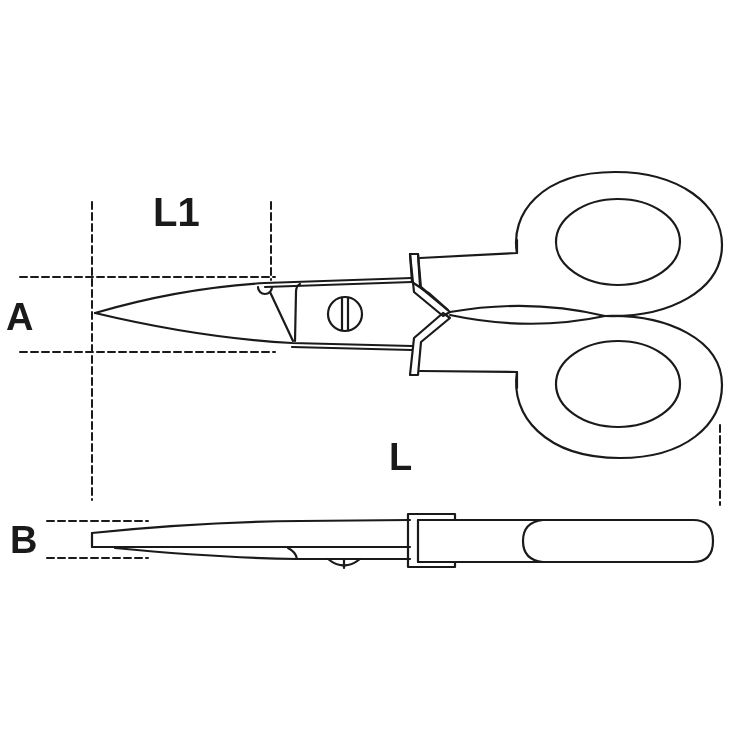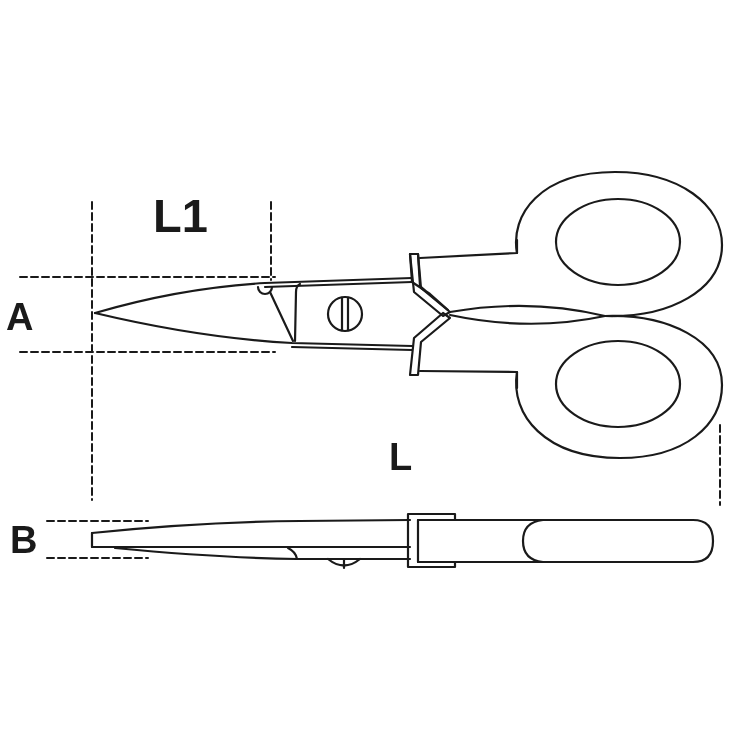--- a/index.html
+++ b/index.html
@@ -1,19 +1,19 @@
 <!DOCTYPE html>
 <html><head>
   <meta charset="utf-8">
   <style>
     html, body { margin: 0; padding: 0; background: #ffffff; }
     body { width: 750px; height: 750px; position: relative; overflow: hidden; font-family: "Liberation Sans", sans-serif; }
     svg { position: absolute; left: 0; top: 0; }
     .lbl { position: absolute; font-family: "Liberation Sans", sans-serif; font-weight: bold; color: #1a1a1a; line-height: 1; }
-    .lbl-L1 { left: 153px; top: 192px; font-size: 47px; }
+    .lbl-L1 { left: 153px; top: 192px; font-size: 40px; }
     .lbl-A { left: 6px; top: 298px; font-size: 38px; }
     .lbl-L { left: 389px; top: 438px; font-size: 38px; }
     .lbl-B { left: 10px; top: 521px; font-size: 38px; }
   </style>
 </head>
 <body>
 
 <svg width="750" height="750" viewBox="0 0 750 750" xmlns="http://www.w3.org/2000/svg">
   <g fill="none" stroke="#1a1a1a" stroke-width="2.2" stroke-linejoin="round" stroke-linecap="round">
 

